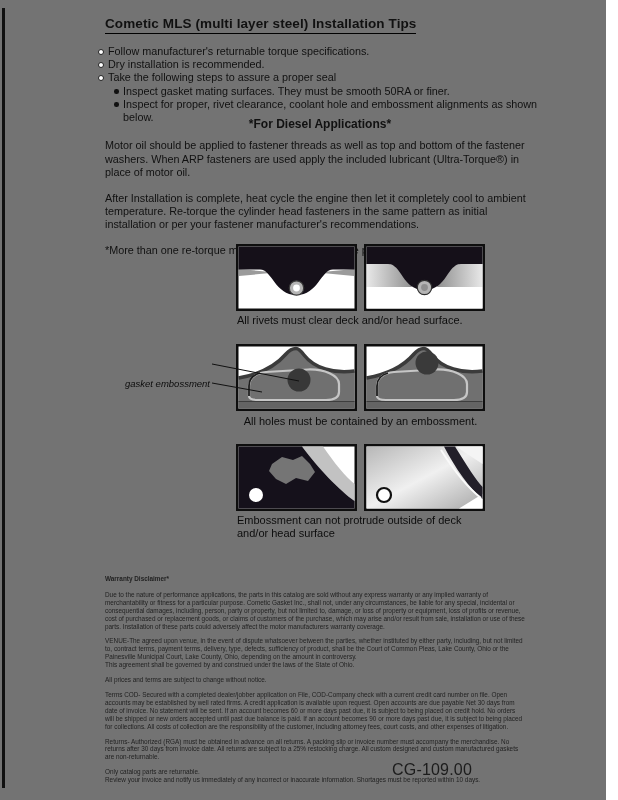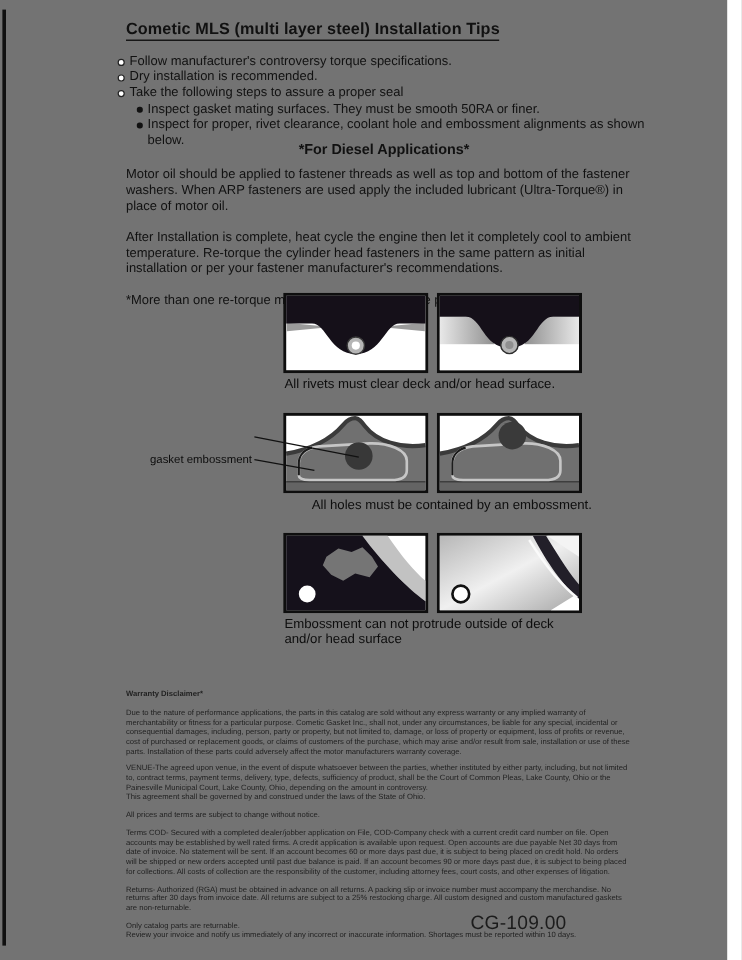--- a/index.html
+++ b/index.html
@@ -42,21 +42,21 @@
 </head>
 <body>
 
 <div id="page">
 
   <div id="scan-edge" class="abs"></div>
 
   <div id="title" class="abs">Cometic MLS (multi layer steel) Installation Tips</div>
 
   <div class="bullet-list abs">
-    <div class="b-item">Follow manufacturer's controversy torque specifications.</div>
+    <div class="b-item">Follow manufacturer's returnable torque specifications.</div>
     <div class="b-item">Dry installation is recommended.</div>
     <div class="b-item">Take the following steps to assure a proper seal</div>
     <div class="sb-item">Inspect gasket mating surfaces.  They must be smooth 50RA or finer.</div>
     <div class="sb-item">Inspect for proper, rivet clearance, coolant hole and embossment alignments as shown below.</div>
   </div>
 
   <div id="diesel" class="abs">
     <h3>*For Diesel Applications*</h3>
     <p>Motor oil should be applied to fastener threads as well as top and bottom of the fastener washers. When ARP fasteners are used apply the included lubricant (Ultra-Torque®) in place of motor oil.</p>
     <p>After Installation is complete, heat cycle the engine then let it completely cool to ambient temperature. Re-torque the cylinder head fasteners in the same pattern as initial installation or per your fastener manufacturer's recommendations.</p>
@@ -97,21 +97,21 @@
       <circle cx="60.5" cy="43.5" r="7.2" fill="#b5b5b5" stroke="#2e2e2e" stroke-width="1.2"></circle>
       <circle cx="60.5" cy="43.5" r="3.4" fill="#8f8f8f"></circle>
     </svg>
   </div>
 
   <div class="dg-caption abs" style="left:237px;top:314px;">All rivets must clear deck and/or head surface.</div>
 
   <div class="dg-label abs" style="left:236px;top:329px;">RIGHT</div>
   <div class="dg-label abs" style="left:364px;top:329px;">WRONG</div>
 
-  <div class="annot abs" style="left:110px;top:378px;">gasket embossment</div>
+  <div class="annot abs" style="left:110px;top:378px;font-style:italic;">gasket embossment</div>
 
   <div class="dg-box abs" style="left:236px;top:344px;">
     <svg width="121" height="67" viewBox="0 0 121 67">
       <rect x="1.25" y="1.25" width="118.5" height="64.5" fill="#ffffff" stroke="#0e0e0e" stroke-width="2.5"></rect>
       <path d="M2.5,34 C20,31 38,24 50,10 C53,6.5 56,4.5 60,4.5 C63,4.5 65,7 68,11 C78,24 98,30 118.5,27 L118.5,64.5 H2.5 Z" fill="#707070"></path>
       <path d="M2.5,34 C20,31 38,24 50,10 C53,6.5 56,4.5 60,4.5 C63,4.5 65,7 68,11 C78,24 98,30 118.5,27" fill="none" stroke="#3b3b3b" stroke-width="3.5"></path>
       <rect x="2.5" y="57.5" width="116" height="7" fill="#646464"></rect>
       <line x1="2.5" y1="57.5" x2="118.5" y2="57.5" stroke="#3e3e3e" stroke-width="1.2"></line>
       <path d="M13,52 L13,42 C13,34 20,29 30,28 L72,25.5 C88,25 103,31 103,40 L103,48 C103,53.5 98,56 90,56 L22,56 C16,56 13,55 13,52 Z" fill="none" stroke="#c6c6c6" stroke-width="2.2"></path>
       <path d="M13,52 L13,42 C13,36 17,31 24,29" fill="none" stroke="#1c1c1c" stroke-width="1.8"></path>
@@ -130,21 +130,21 @@
       <path d="M13,52 L13,42 C13,36 17,31 24,29" fill="none" stroke="#1c1c1c" stroke-width="1.8"></path>
       <circle cx="63" cy="19" r="11.5" fill="#3a3a3a"></circle>
     </svg>
   </div>
 
   <svg class="abs" style="left:110px;top:340px;pointer-events:none;" width="260" height="70" viewBox="0 0 260 70">
     <line x1="102" y1="24" x2="189" y2="41" stroke="#111" stroke-width="1"></line>
     <line x1="102" y1="43" x2="152" y2="52" stroke="#111" stroke-width="1"></line>
   </svg>
 
-  <div class="dg-caption abs" style="left:236px;top:415px;width:249px;text-align:center;margin-left:16px;">All holes must be contained by an embossment.</div>
+  <div class="dg-caption abs" style="left:236px;top:415px;width:249px;text-align:center;">All holes must be contained by an embossment.</div>
 
   <div class="dg-label abs" style="left:236px;top:429px;">RIGHT</div>
   <div class="dg-label abs" style="left:364px;top:429px;">WRONG</div>
 
   <div class="dg-box abs" style="left:236px;top:444px;">
     <svg width="121" height="67" viewBox="0 0 121 67">
       <rect x="1.25" y="1.25" width="118.5" height="64.5" fill="#ffffff" stroke="#0e0e0e" stroke-width="2.5"></rect>
       <path d="M66,2.5 L87,2.5 C99,20 109,32 118.5,40 L118.5,57 C103,46 82,24 66,2.5 Z" fill="#c2c2c2"></path>
       <path d="M2.5,2.5 H66 C82,24 103,46 118.5,57 L118.5,64.5 H2.5 Z" fill="#15111b"></path>
       <polygon points="36,20 46,13 57,16 66,12 74,20 79,28 72,37 60,34 50,40 40,35 33,27" fill="#757575"></polygon>

